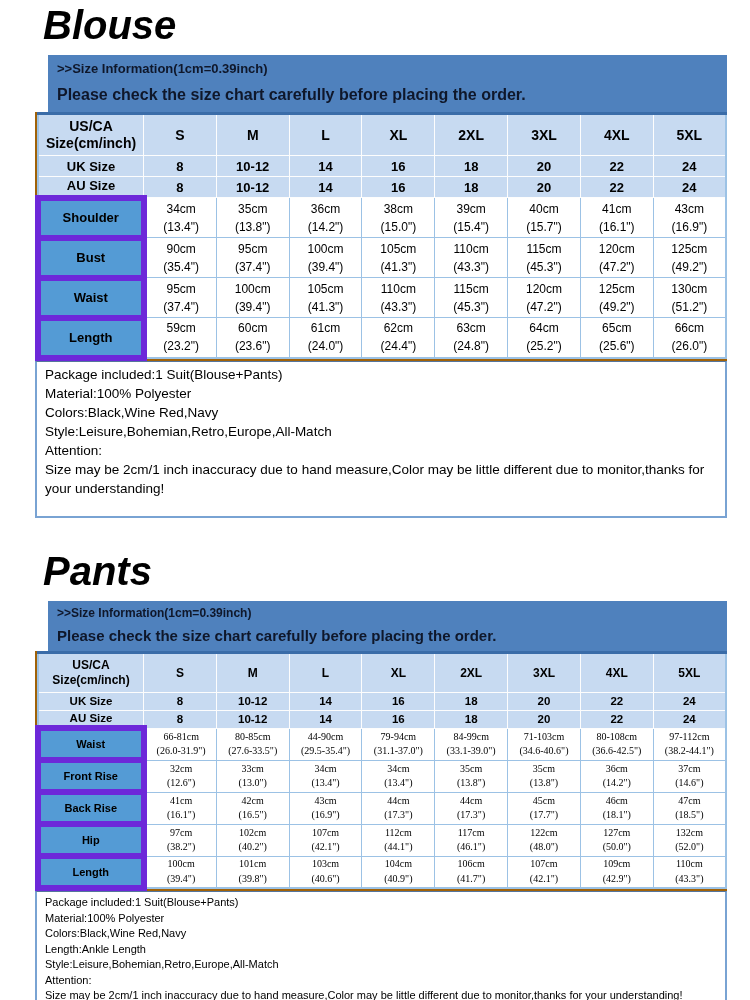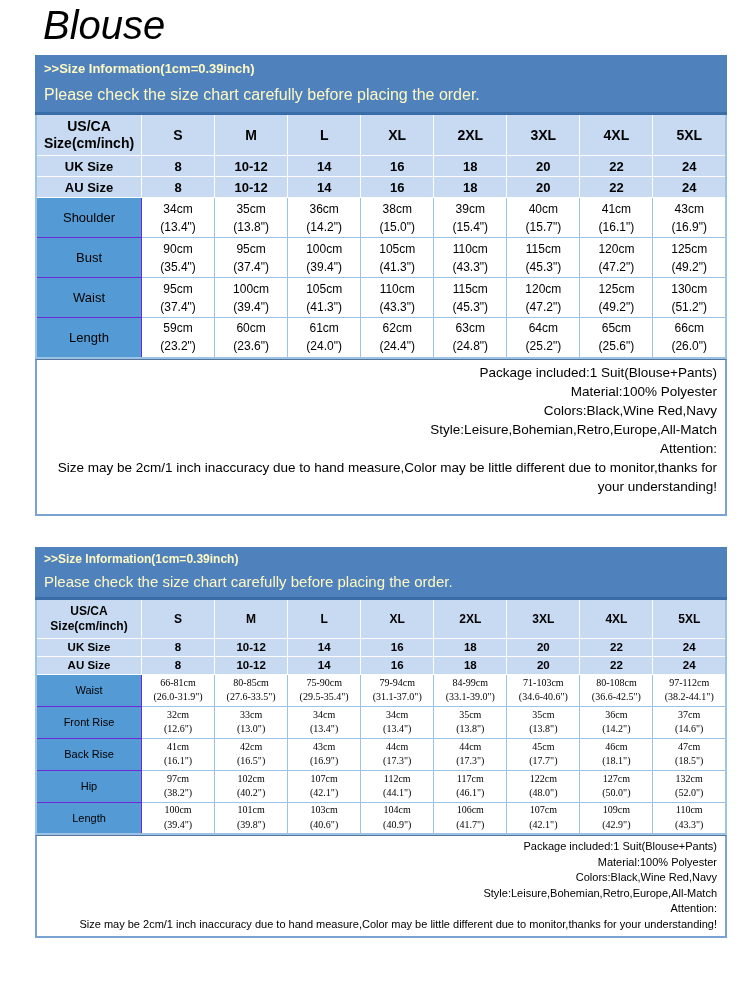--- a/index.html
+++ b/index.html
@@ -1,29 +1,29 @@
 <!DOCTYPE html>
 <html><head>
 <meta charset="utf-8">
 <style>
   html,body{margin:0;padding:0;background:#fff;}
   body{width:750px;height:1000px;overflow:hidden;font-family:"Liberation Sans",sans-serif;color:#000;}
   .page{padding:3px 0 0 35px;width:692px;}
 
-  .sec-title{font-style:italic;font-weight:normal;font-size:40px;line-height:44px;margin:0 0 8px 8px;}
-  .banner{background:#4f81bd;color:#fef9c3;padding:7px 9px 9px 9px;}
+  .sec-title{font-style:italic;font-weight:bold;font-size:40px;line-height:44px;margin:0 0 8px 8px;}
+  .banner{background:#4f81bd;color:#0f172a;padding:7px 9px 9px 9px;margin-left:13px;}
   .banner .b1{font-size:13px;font-weight:bold;line-height:14px;margin-bottom:10px;}
-  .banner .b2{font-size:16px;font-weight:normal;line-height:17px;}
+  .banner .b2{font-size:16px;font-weight:bold;line-height:17px;}
 
   table.size-table{border-collapse:collapse;table-layout:fixed;width:100%;background:#a16207;
     border:2px solid #9cc2e5;border-top:3px solid #3a6ca8;}
   .size-table th,.size-table td{padding:0;text-align:center;vertical-align:middle;overflow:hidden;}
   .hdr{background:#c7daf1;font-weight:bold;border:1px solid #fdfdfd;}
   .corner div{line-height:1.25;}
-  .lbl{background:#549bd5;font-weight:normal;text-align:left;padding-left:15px;border:1px solid #6d28d9;}
+  .lbl{background:#549bd5;font-weight:bold;text-align:left;padding-left:15px;border:6px solid #6d28d9;}
   .cell{background:#fff;border:1px solid #9cc2e5;}
   .cell div{line-height:1.5;}
 
   
   .s0 .row-hdr{height:42px;}
   .s0 .row-hdr th{font-size:14px;}
   .s0 .corner{font-size:13px;}
   .s0 .row-uk{height:21px;}
   .s0 .row-uk th,.s0 .row-uk td{font-size:13px;}
   .s0 .row-m{height:40px;}
@@ -36,21 +36,21 @@
   .s1 .row-hdr th{font-size:12px;}
   .s1 .corner{font-size:12px;}
   .s1 .row-uk{height:18px;}
   .s1 .row-uk th,.s1 .row-uk td{font-size:11.5px;}
   .s1 .row-m{height:32px;}
   .s1 .lbl{font-size:11px;}
   .s1 .cell{font-size:10px;font-family:Liberation Serif, serif;}
   .s1 .cell div{line-height:1.45;}
   .s1 .corner-col{width:104px;}
 
-  .info{border:2px solid #79a3d3;border-top:1px solid #55759c;padding:3px 8px 4px 8px;text-align:right;}
+  .info{border:2px solid #79a3d3;border-top:1px solid #55759c;padding:3px 8px 4px 8px;}
   .s0 .info{font-size:13.5px;line-height:19px;min-height:147px;}
   .s1 .info{font-size:11px;line-height:15.5px;}
 
   .sec1{margin-top:31px;}
   .s0 .banner{margin-top:2px;}
   .s1 .banner{padding:5px 9px 7px 9px;}
   .s1 .banner .b1{font-size:12px;margin-bottom:7px;}
   .s1 .banner .b2{font-size:15px;}
 </style>
 </head>
@@ -248,20 +248,21 @@
         <div>Package included:1 Suit(Blouse+Pants)</div>
         <div>Material:100% Polyester</div>
         <div>Colors:Black,Wine Red,Navy</div>
         <div>Style:Leisure,Bohemian,Retro,Europe,All-Match</div>
         <div>Attention:</div>
         <div>Size may be 2cm/1 inch inaccuracy due to hand measure,Color may be little different due to monitor,thanks for your understanding!</div>
       </div>
   </section>
 
   <section class="sec sec1 s1">
+    <h1 class="sec-title">Pants</h1>
     <div class="banner">
       <div class="b1">&gt;&gt;Size Information(1cm=0.39inch)</div>
       <div class="b2">Please check the size chart carefully before placing the order.</div>
     </div>
     <table class="size-table">
         <tbody>
           <tr class="row-hdr">
             <th class="hdr corner corner-col">
               <div>US/CA</div>
               <div>Size(cm/inch)</div>
@@ -301,21 +302,21 @@
             <th class="lbl">Waist</th>
             <td class="cell">
               <div>66-81cm</div>
               <div>(26.0-31.9")</div>
             </td>
             <td class="cell">
               <div>80-85cm</div>
               <div>(27.6-33.5")</div>
             </td>
             <td class="cell">
-              <div>75-90cm</div>
+              <div>44-90cm</div>
               <div>(29.5-35.4")</div>
             </td>
             <td class="cell">
               <div>79-94cm</div>
               <div>(31.1-37.0")</div>
             </td>
             <td class="cell">
               <div>84-99cm</div>
               <div>(33.1-39.0")</div>
             </td>
@@ -471,19 +472,20 @@
               <div>110cm</div>
               <div>(43.3")</div>
             </td>
           </tr>
         </tbody>
       </table>
     <div class="info">
         <div>Package included:1 Suit(Blouse+Pants)</div>
         <div>Material:100% Polyester</div>
         <div>Colors:Black,Wine Red,Navy</div>
+        <div>Length:Ankle Length</div>
         <div>Style:Leisure,Bohemian,Retro,Europe,All-Match</div>
         <div>Attention:</div>
         <div>Size may be 2cm/1 inch inaccuracy due to hand measure,Color may be little different due to monitor,thanks for your understanding!</div>
       </div>
   </section>
 
 </div>
 
 </body></html>

